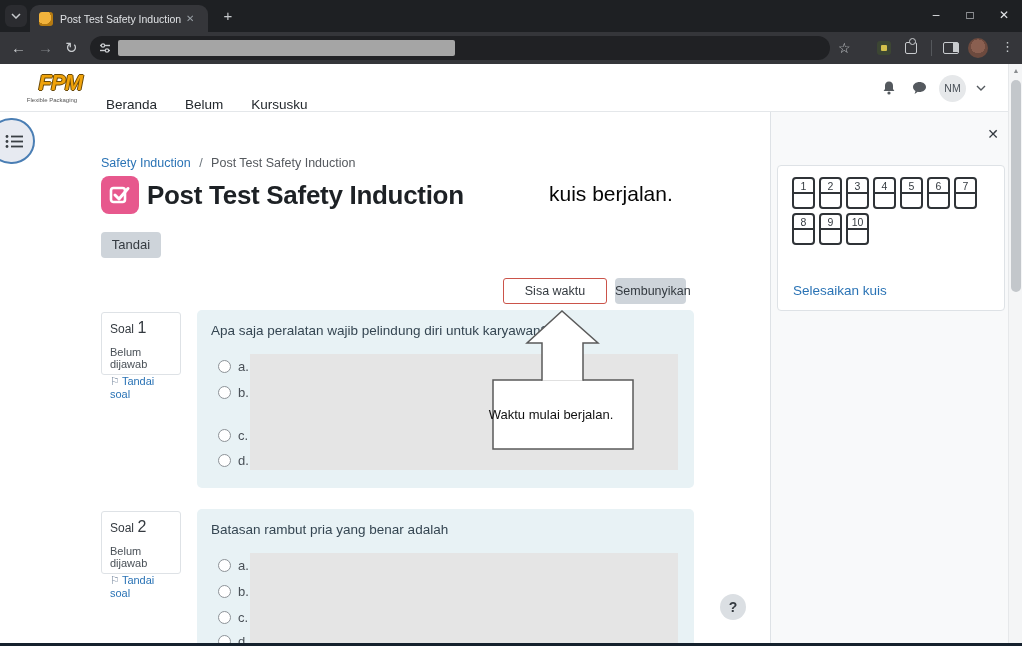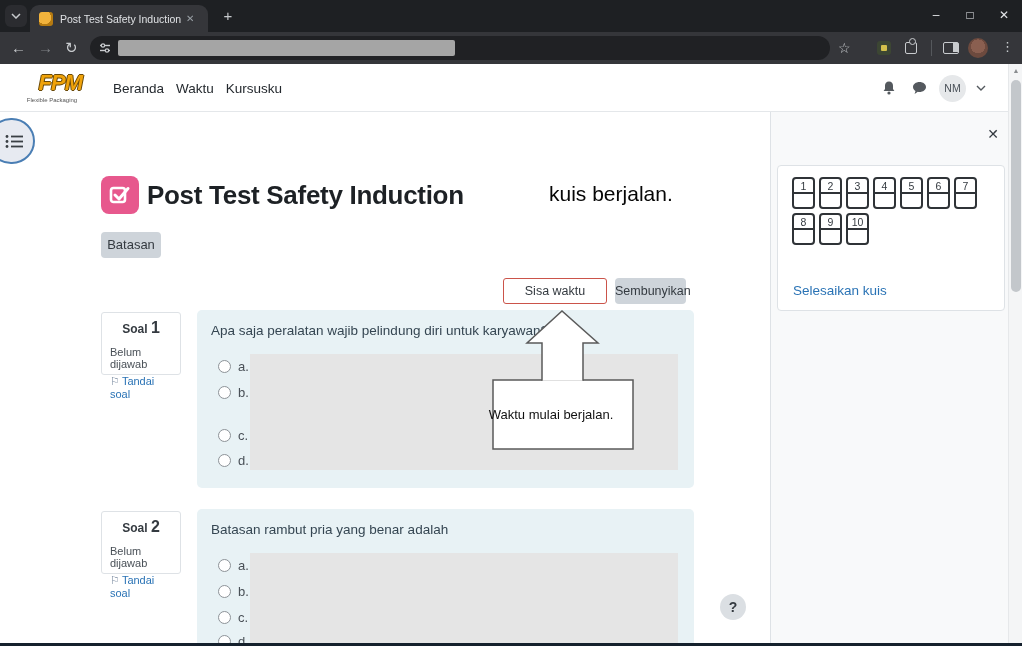--- a/index.html
+++ b/index.html
@@ -31,21 +31,21 @@
   .sidepanel { position:absolute; left:943px; top:42px; width:16px; height:12px; border:1.5px solid #c8cbce; border-radius:2px; }
   .sidepanel::after { content:""; position:absolute; right:0; top:0; width:5px; height:9px; background:#c8cbce; }
   .br-avatar { position:absolute; left:968px; top:38px; width:20px; height:20px; border-radius:50%; background:radial-gradient(circle at 50% 42%, #8a5f50 0 45%, #6d4a3e 46% 100%); }
   .kebab { position:absolute; left:1001px; top:39px; color:#c8cbce; font-size:13px; }
 
   
   .site-header { position:absolute; left:0; top:64px; width:1022px; height:48px; background:#fff; border-bottom:1px solid #e4e7ea; }
   .logo { position:absolute; left:22px; top:70px; width:60px; text-align:center; }
   .logo-text { font-size:22px; font-weight:bold; font-style:italic; color:#f0a30a; letter-spacing:-1px; text-shadow:-1px 0 #6b4a08, 1px 0 #6b4a08, 0 1px #6b4a08, 0 -1px #6b4a08;text-align:right; }
   .logo-sub { font-size:6px; color:#555; margin-top:1px; }
-  .main-nav { position:absolute; left:113px; top:64px; height:48px; display:flex; align-items:center; gap:12px; }
+  .main-nav { position:absolute; left:106px; top:64px; height:48px; display:flex; align-items:flex-end; gap:28px; }
   .nav-link { font-size:13.5px; color:#24292e; }
   .hdr-right { position:absolute; right:36px; top:64px; height:48px; display:flex; align-items:center; gap:10px; }
   .hdr-ico { width:20px; height:20px; display:flex; align-items:center; justify-content:center; }
   .usr-avatar { width:27px; height:27px; border-radius:50%; background:#e6e8ea; color:#495057; font-size:10.5px; display:flex; align-items:center; justify-content:center; }
 
   
   .toggle-pill { position:absolute; left:-12px; top:118px; width:47px; height:46px; background:#e7eaf1; border:2px solid #4a7eb4; border-radius:23px; display:flex; align-items:center; justify-content:flex-end; padding-right:9px; }
 
   
   .breadcrumb { position:absolute; left:101px; top:156px; font-size:12.5px; color:#55595e; }
@@ -53,21 +53,21 @@
   .bc-sep { color:#6c757d; margin:0 5px; }
   .modicon { position:absolute; left:101px; top:176px; width:38px; height:38px; border-radius:8px; background:#e7588d; display:flex; align-items:center; justify-content:center; }
   .page-title { position:absolute; left:147px; top:180px; font-size:26px; font-weight:bold; color:#1d2125; letter-spacing:-0.3px; }
   .note { position:absolute; left:549px; top:182px; font-size:21px; line-height:24px; color:#060606; }
   .btn-grey { background:#ced4da; color:#343a40; border-radius:4px; font-size:13px; text-align:center; }
   .kembali { position:absolute; left:101px; top:232px; width:60px; height:26px; line-height:26px; }
   .timer-box { position:absolute; left:503px; top:278px; width:104px; height:26px; background:#fff; border:1px solid #cb544a; border-radius:3px; font-size:12.5px; color:#343a40; text-align:center; line-height:24px; }
   .hide-btn { position:absolute; left:615px; top:278px; width:71px; height:26px; line-height:26px; font-size:12.5px; }
 
   .q-info { position:absolute; left:101px; width:80px; height:63px; background:#fff; border:1px solid #dee2e6; border-radius:3px; padding:6px 8px; }
-  .q-label { font-size:12px; font-weight:bold; color:#343a40;text-align:center; }
+  .q-label { font-size:12px; font-weight:normal; color:#343a40; }
   .q-num { font-size:16px; }
   .q-status { font-size:11px; color:#495057; margin-top:9px; }
   .q-flag { font-size:11px; color:#2a73b5; margin-top:5px; }
   .q-flag .flag-g { color:#72839a; margin-right:2px; }
   .q-block { position:absolute; left:197px; width:497px; background:#e8f2f5; border-radius:5px; }
   .q-text { position:absolute; left:14px; top:13px; font-size:13.5px; color:#354652; }
   .grey-block { position:absolute; left:53px; width:428px; background:#e5e5e5; }
   .opt { position:absolute; left:21px; display:flex; align-items:center; gap:7px; height:16px; }
   .radio { width:13px; height:13px; border-radius:50%; border:1.5px solid #8d9398; background:#fff; }
   .opt-letter { font-size:13px; color:#495057; }
@@ -139,21 +139,21 @@
   <div class="br-avatar"></div>
   <div class="kebab">⋮</div>
 
   <div class="site-header"></div>
   <div class="logo">
     <div class="logo-text">FPM</div>
     <div class="logo-sub">Flexible Packaging</div>
   </div>
   <div class="main-nav">
     <span class="nav-link">Beranda</span>
-    <span class="nav-link">Waktu</span>
+    <span class="nav-link">Belum</span>
     <span class="nav-link">Kursusku</span>
   </div>
   <div class="hdr-right">
     <div class="hdr-ico">
       <svg width="16" height="16" viewBox="0 0 16 16">
           <path d="M8 1.5c-2.6 0-4 1.9-4 4.2v3.2L2.6 11h10.8L12 8.9V5.7c0-2.3-1.4-4.2-4-4.2z" fill="#54595e"></path>
           <circle cx="8" cy="13" r="1.6" fill="#54595e"></circle>
         </svg>
     </div>
     <div class="hdr-ico">
@@ -171,31 +171,36 @@
     <svg width="19" height="15" viewBox="0 0 19 15">
       <circle cx="2" cy="2.5" r="1.4" fill="#3a3f44"></circle>
         <rect x="6" y="1.6" width="12" height="1.8" fill="#3a3f44"></rect>
       <circle cx="2" cy="7.5" r="1.4" fill="#3a3f44"></circle>
         <rect x="6" y="6.6" width="12" height="1.8" fill="#3a3f44"></rect>
       <circle cx="2" cy="12.5" r="1.4" fill="#3a3f44"></circle>
         <rect x="6" y="11.6" width="12" height="1.8" fill="#3a3f44"></rect>
     </svg>
   </div>
 
+  <div class="breadcrumb">
+    <span class="bc-link">Safety Induction</span>
+    <span class="bc-sep">/</span>
+    <span>Post Test Safety Induction</span>
+  </div>
   <div class="modicon">
     <svg width="26" height="26" viewBox="0 0 26 26">
         <rect x="4" y="6" width="14" height="14" rx="2.5" fill="none" stroke="#fff" stroke-width="2.6"></rect>
         <path d="M8 13 l4 4 L21 6.5" fill="none" stroke="#fff" stroke-width="3" stroke-linecap="round" stroke-linejoin="round"></path>
       </svg>
   </div>
   <div class="page-title">Post Test Safety Induction</div>
   <div class="note">
     <div>kuis berjalan.</div>
   </div>
-  <div class="btn-grey kembali">Batasan</div>
+  <div class="btn-grey kembali">Tandai</div>
 
   <div class="timer-box">Sisa waktu 0:09:55</div>
   <div class="btn-grey hide-btn">Sembunyikan</div>
 
   <div class="q-info" style="top:312px;">
     <div class="q-label"><span>Soal</span> <span class="q-num">1</span></div>
     <div class="q-status">Belum dijawab</div>
     <div class="q-flag"><span class="flag-g">⚐</span><span>Tandai soal</span></div>
   </div>
   <div class="q-block" style="top:310px; height:178px;">

